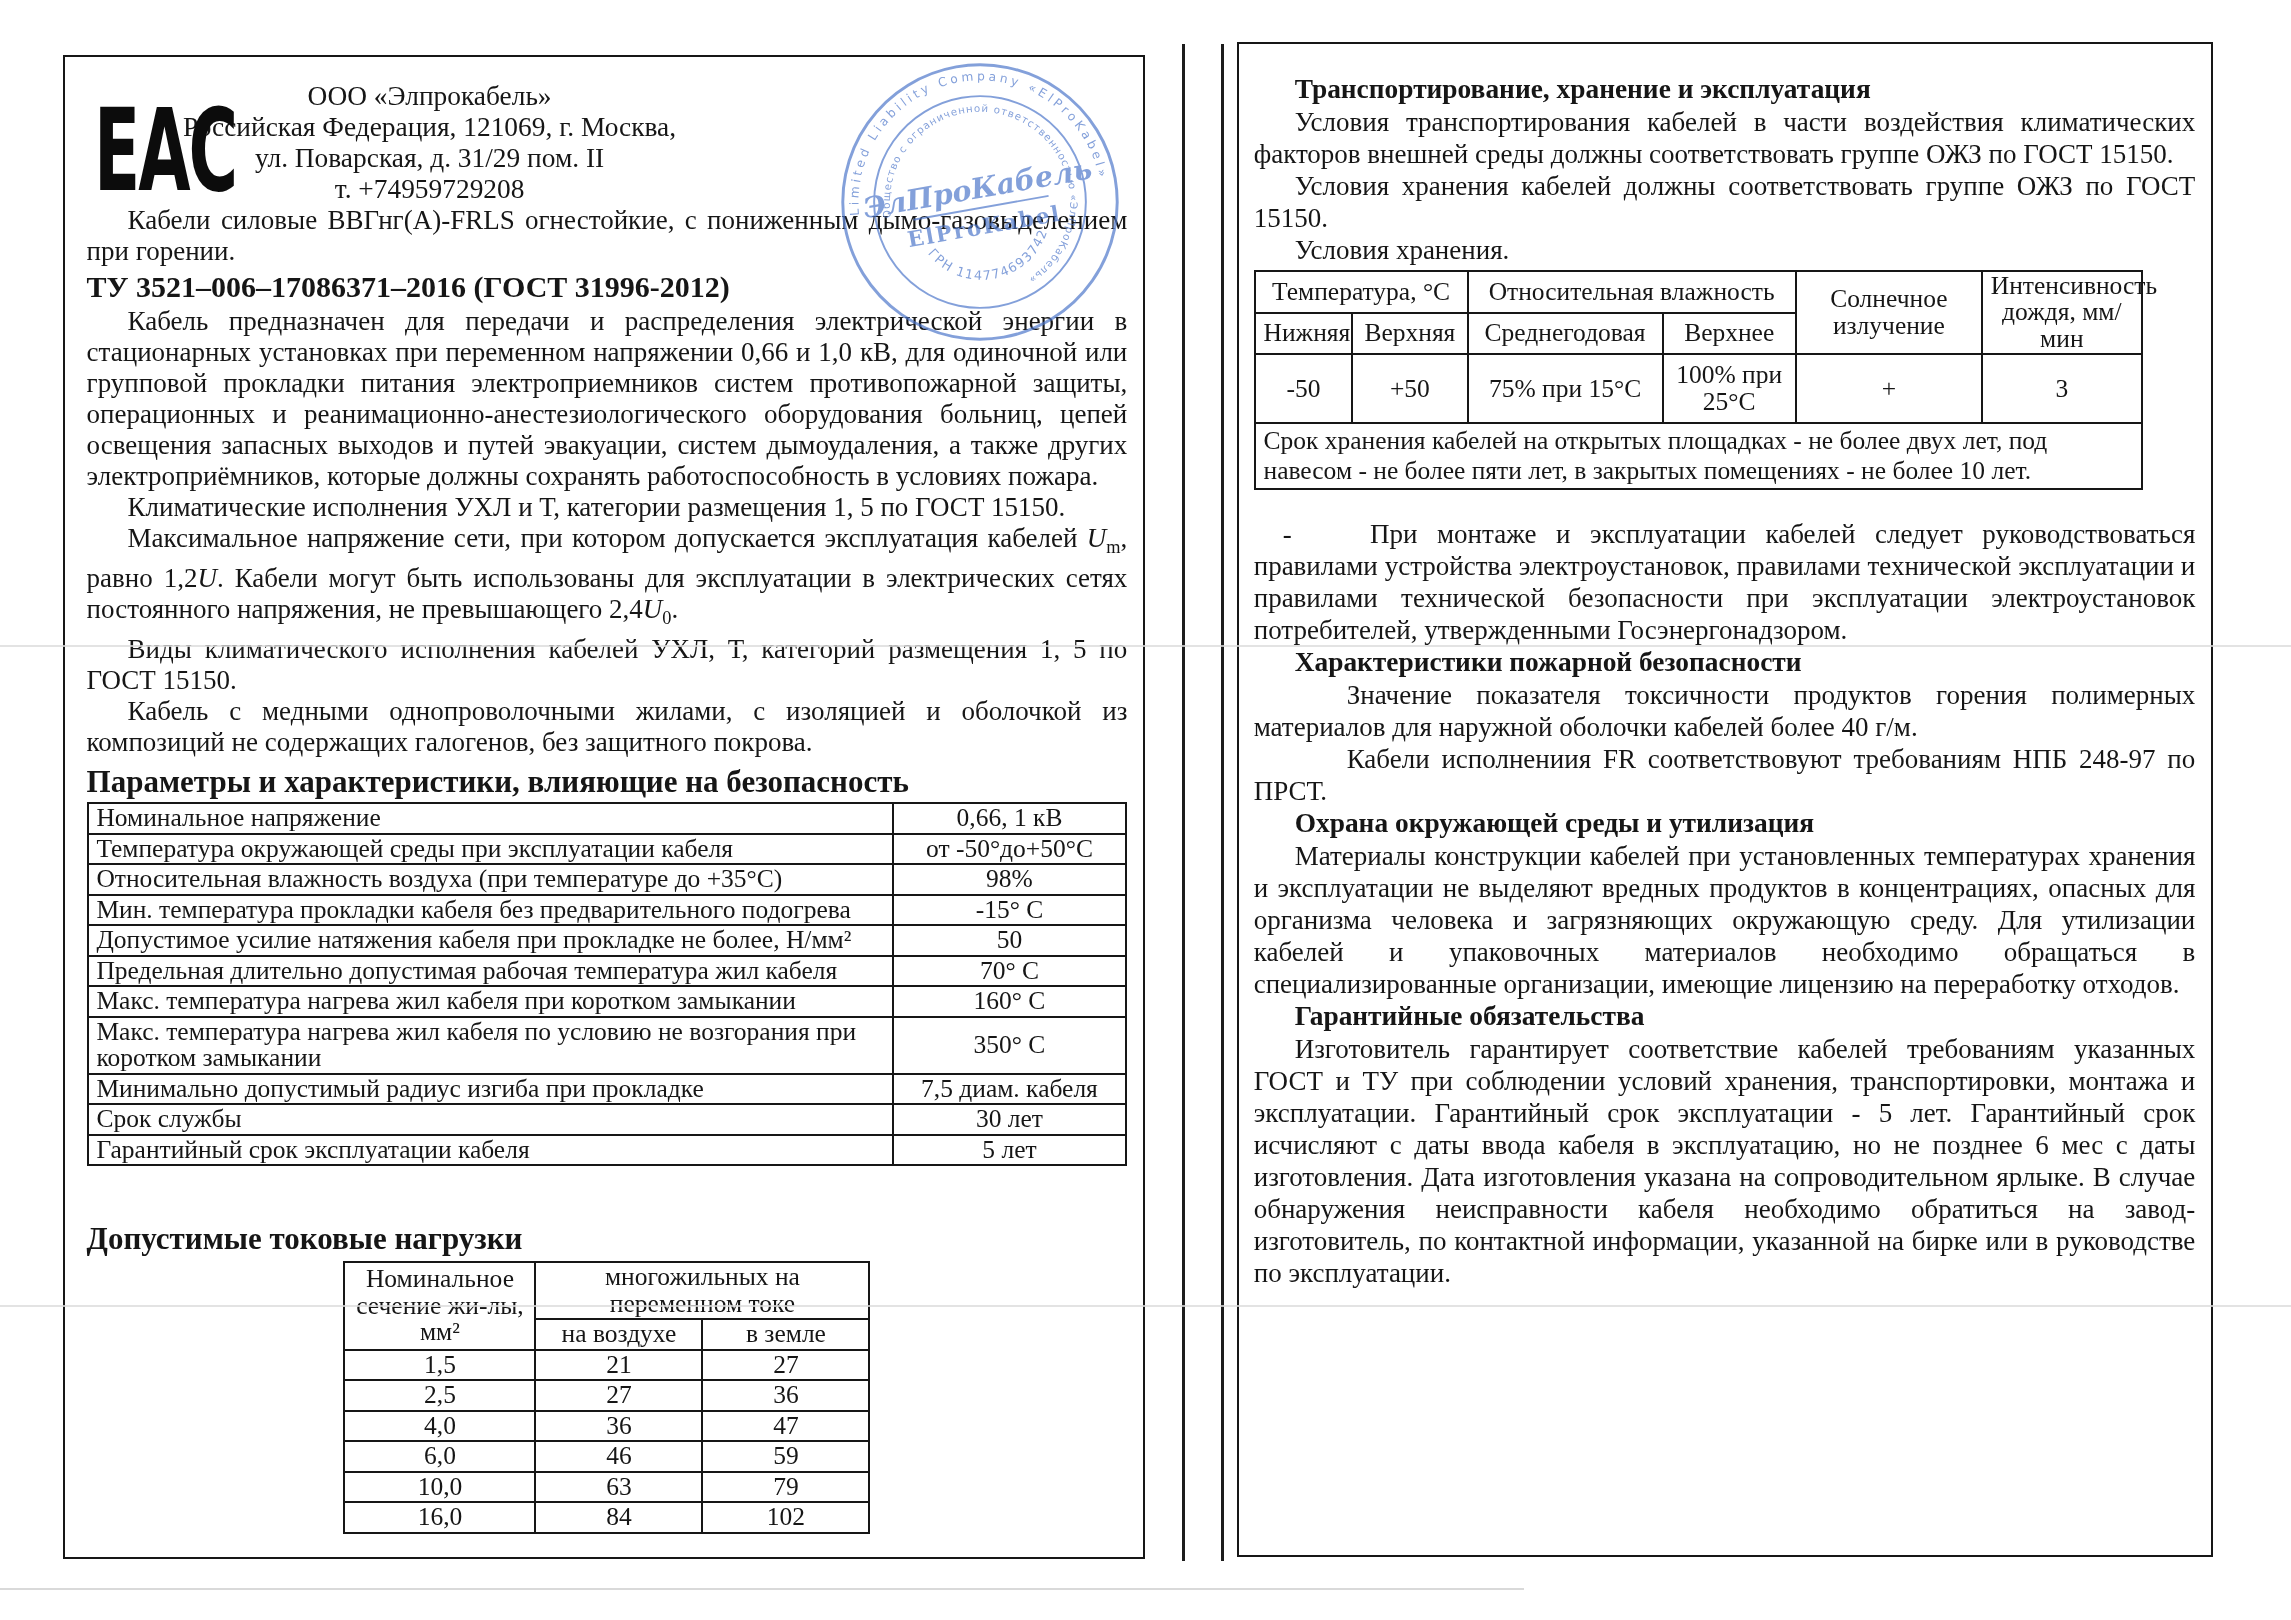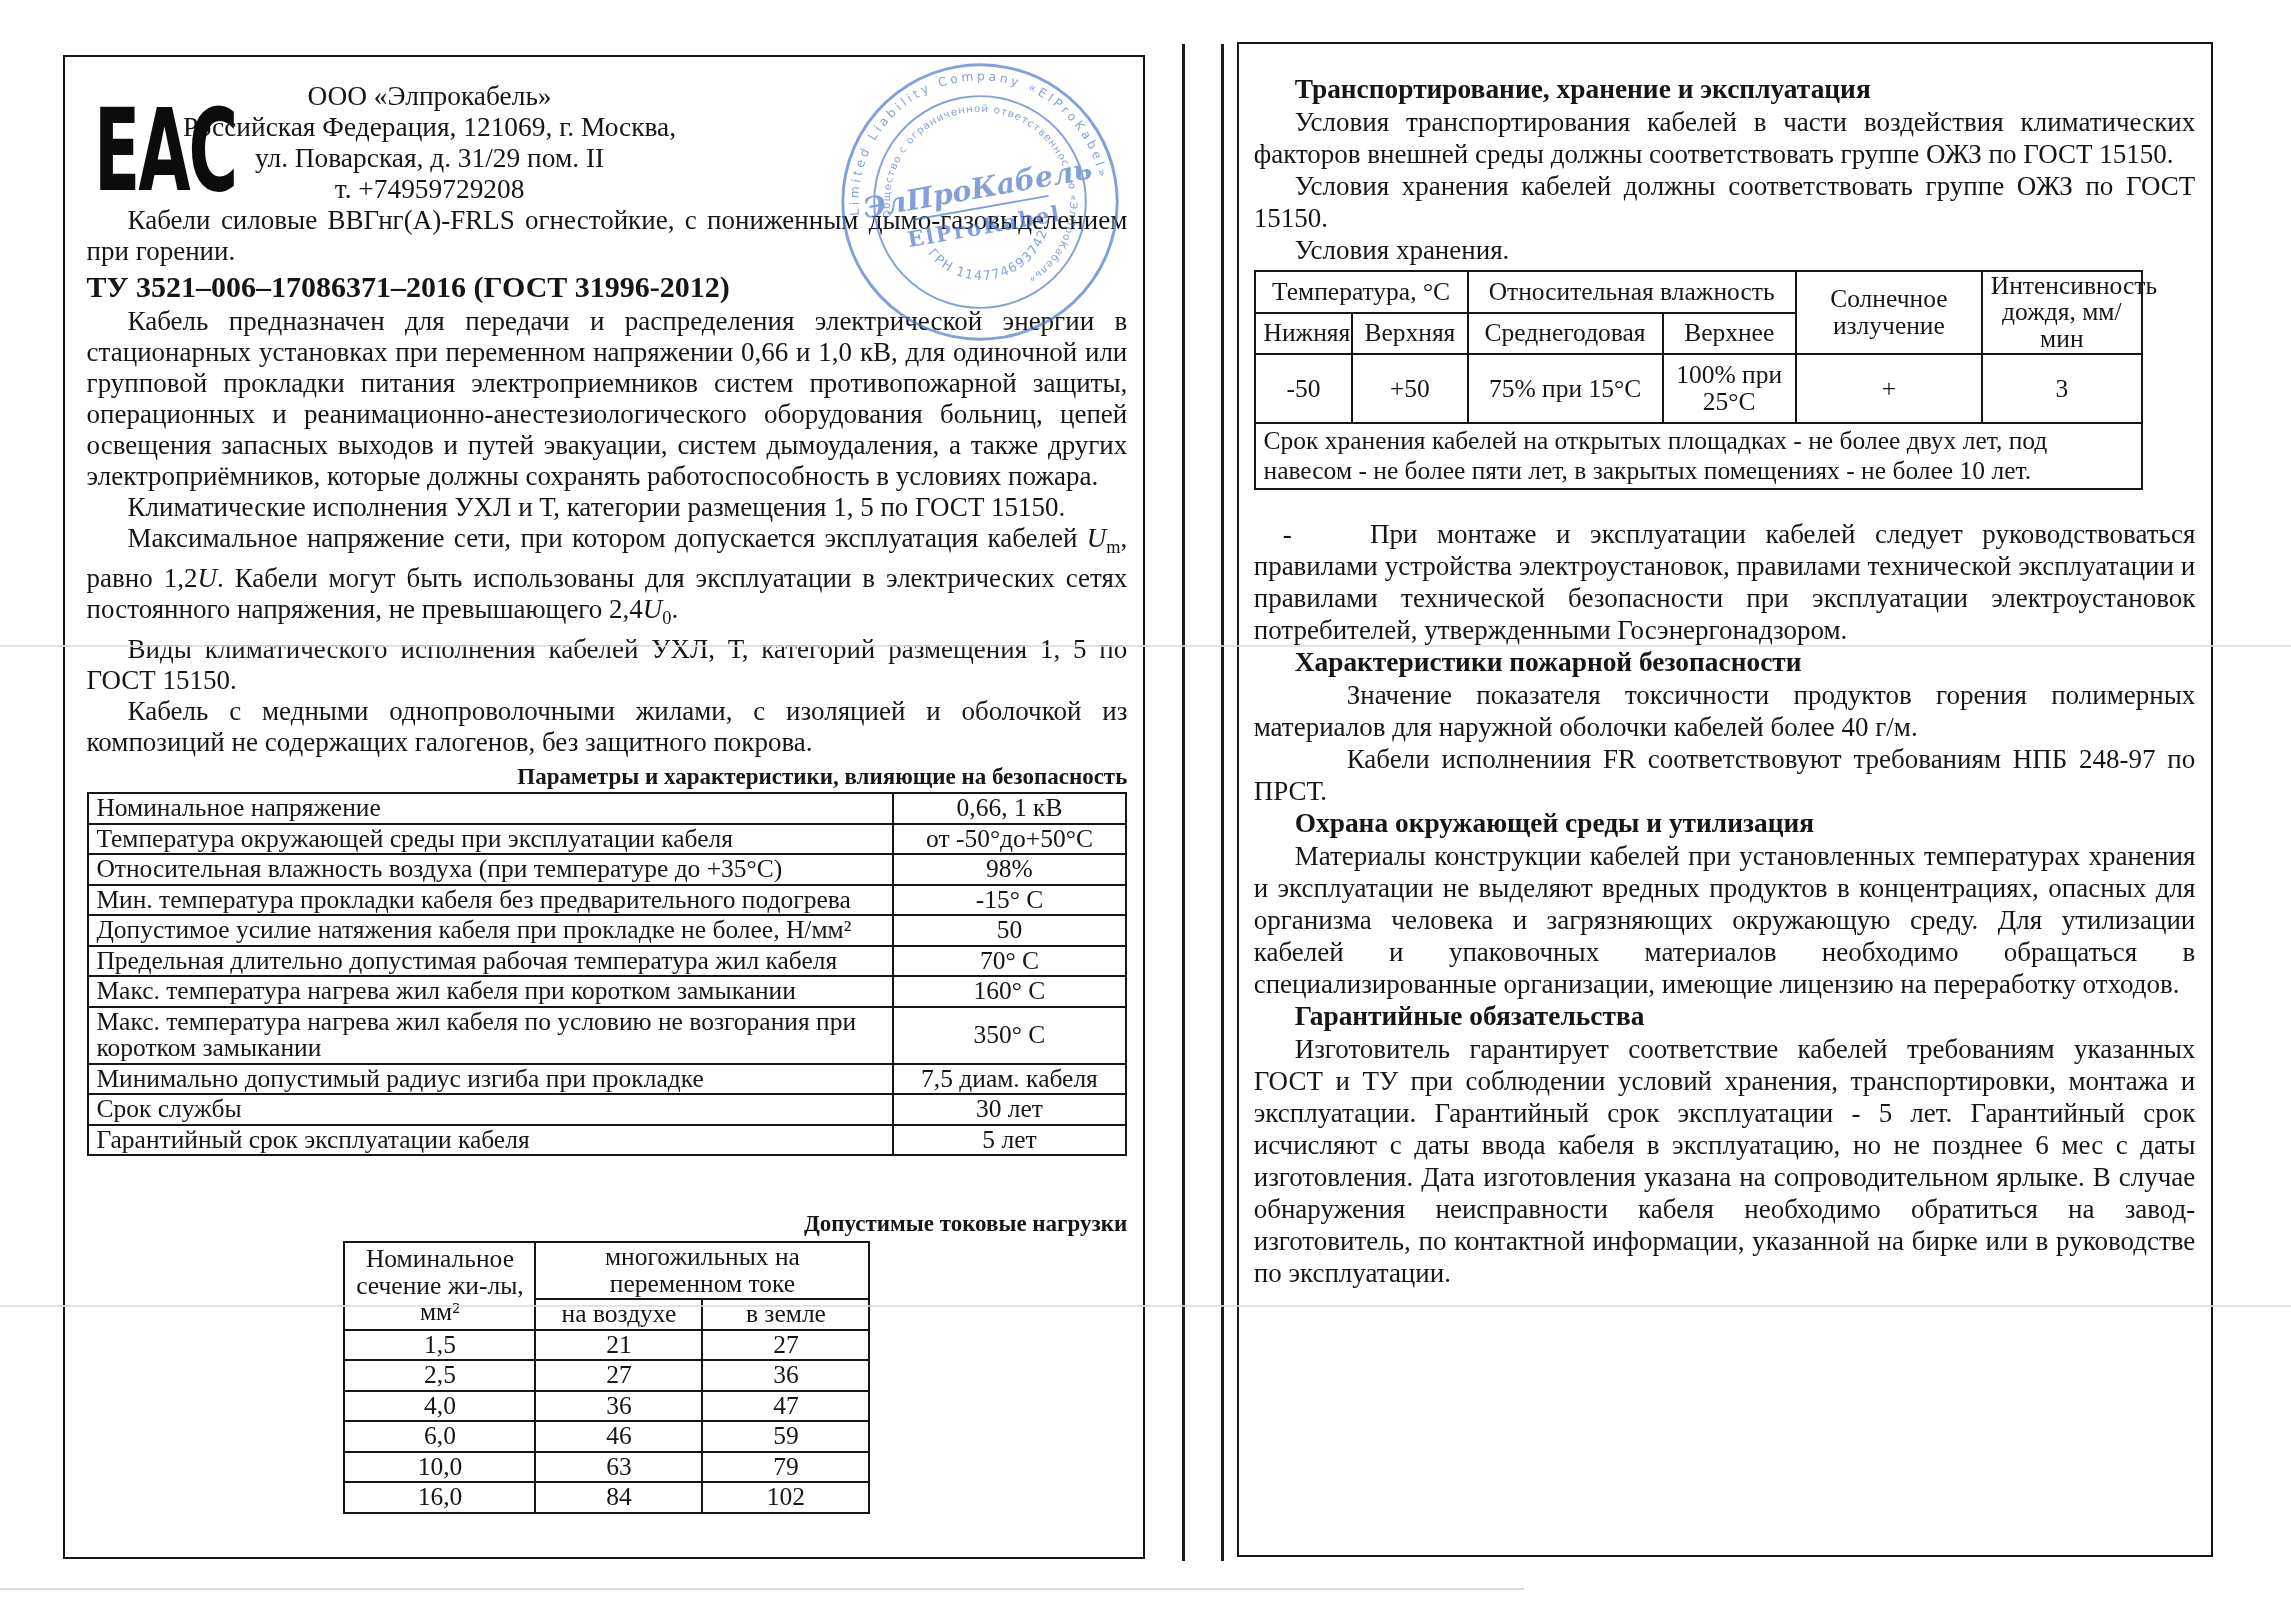--- a/index.html
+++ b/index.html
@@ -19,21 +19,21 @@
             font-weight:bold;font-size:94px;line-height:94px;letter-spacing:-2.9px;color:#0c0c0c;
             transform:scale(0.72,1.22);transform-origin:left top;}
 
   .hdr{width:686px;text-align:center;font-size:27.4px;line-height:31px;}
   .hdr div{white-space:nowrap;}
 
   p{margin:0;}
   .body-p{font-size:27px;line-height:31px;text-align:justify;}
   .ind{text-indent:41px;} .ind-lg{text-indent:93px;}
   .tu-title{font-size:30px;line-height:35px;font-weight:bold;margin:2px 0 2px 0;}
-  .caption{font-size:23px;font-weight:bold;text-align:right;margin-top:5.9px;}
+  .caption{font-size:31px;font-weight:bold;text-align:left;margin-top:5.9px;}
   i.uvar{font-family:"Liberation Serif",serif;}
   sub{font-size:68%;}
 
   table.tbl{border-collapse:collapse;table-layout:fixed;}
   table.tbl td,table.tbl th{border:2px solid #161616;font-size:25.5px;line-height:26.5px;
        font-weight:normal;padding:1px 7.8px;vertical-align:middle;}
   .params{width:100%;margin-top:2px;}
   .params td.p-label{text-align:left;}
   .params td.p-value{text-align:center;margin-left:44px;}
   .currents{width:524px;margin:3.9px auto 0 auto;}

